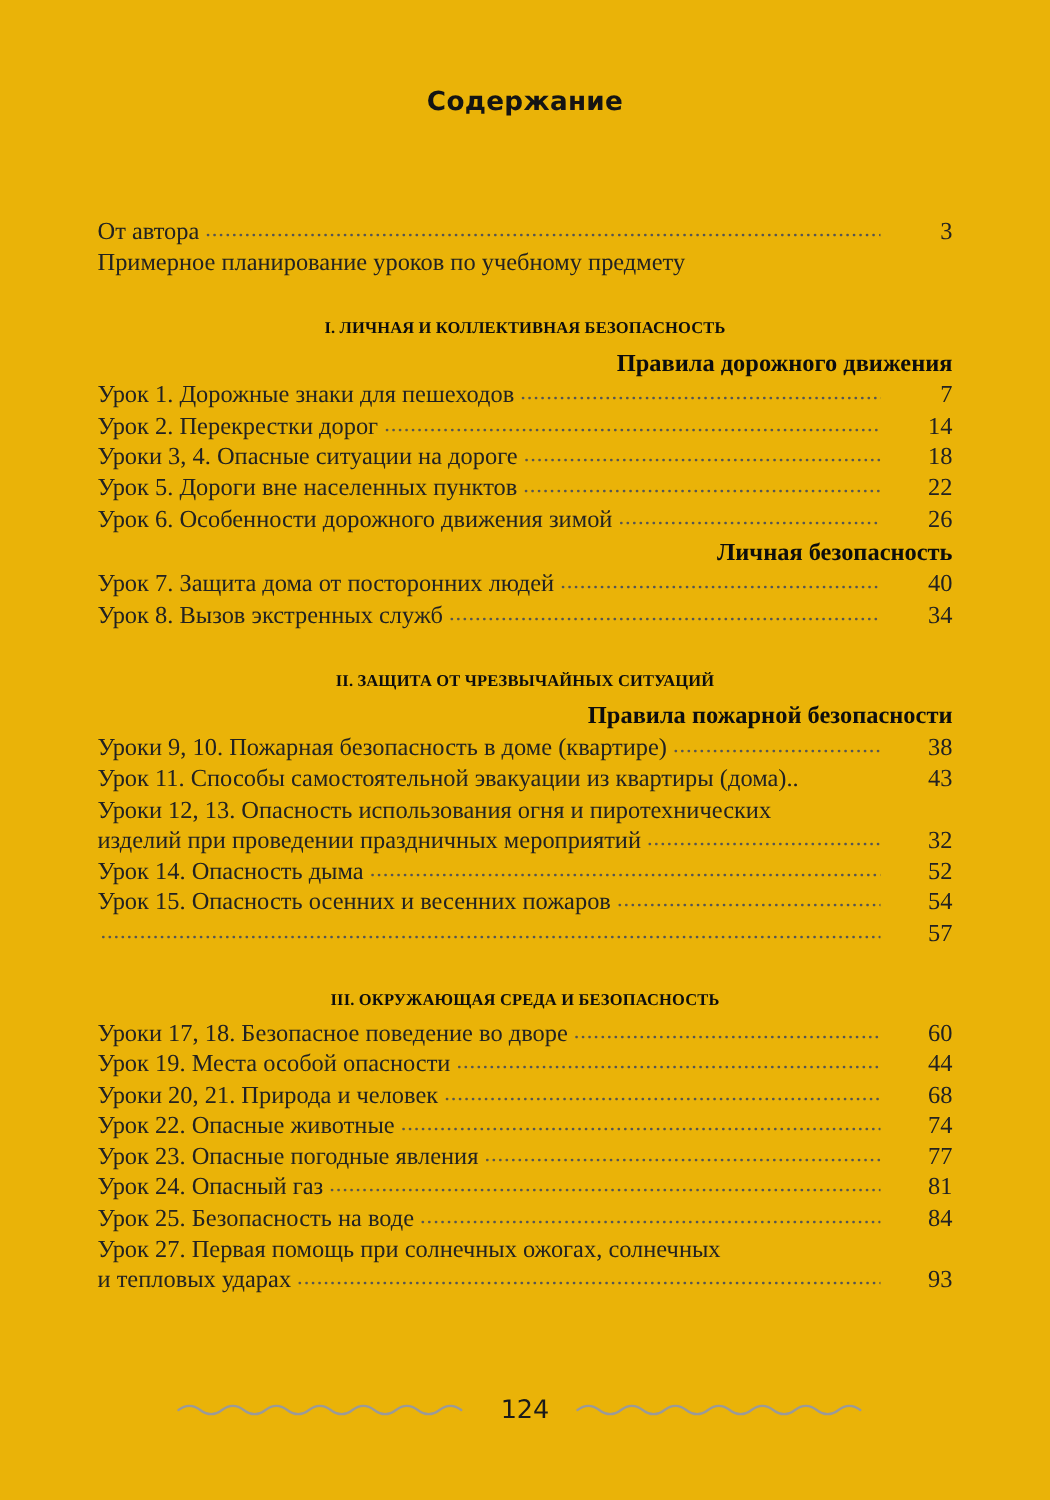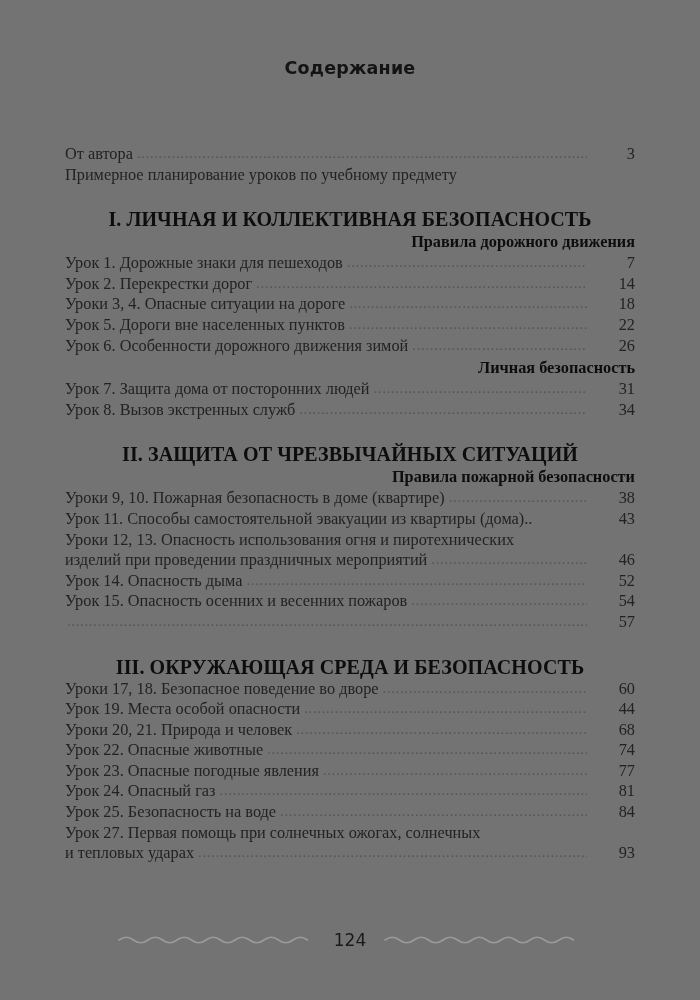--- a/index.html
+++ b/index.html
@@ -4,21 +4,21 @@
 <style>
   html, body {
     margin: 0;
     padding: 0;
     background: #ffffff;
   }
   .page {
     position: relative;
     width: 700px;
     height: 1000px;
-    background: #737373;
+    background: #eab308;
     overflow: hidden;
     font-family: "Liberation Serif", "DejaVu Serif", serif;
     color: #1a1a1a;
   }
 
   
   .toc-title {
     position: absolute;
     top: 58px;
     left: 0;
@@ -75,21 +75,21 @@
   
   .entry.wrapline .entry-label { padding-right: 4px; }
 
   
   .entry.noleader .entry-leader::before { content: ""; }
 
   
   .sec-heading {
     text-align: center;
     font-weight: bold;
-    font-size: 20px;
+    font-size: 11px;
     letter-spacing: 0.1px;
     color: #0d0d0d;
     margin-top: 24px;
     margin-bottom: 1px;
     line-height: 21px;
   }
   .sub-heading {
     text-align: right;
     font-weight: bold;
     font-size: 16.3px;
@@ -165,21 +165,21 @@
       </div>
       <div class="entry">
         <span class="entry-label">Урок 6. Особенности дорожного движения зимой</span>
         <span class="entry-leader"></span>
         <span class="entry-page">26</span>
       </div>
       <div class="sub-heading">Личная безопасность</div>
       <div class="entry">
         <span class="entry-label">Урок 7. Защита дома от посторонних людей</span>
         <span class="entry-leader"></span>
-        <span class="entry-page">31</span>
+        <span class="entry-page">40</span>
       </div>
       <div class="entry">
         <span class="entry-label">Урок 8. Вызов экстренных служб</span>
         <span class="entry-leader"></span>
         <span class="entry-page">34</span>
       </div>
       <div class="sec-heading">II. ЗАЩИТА ОТ ЧРЕЗВЫЧАЙНЫХ СИТУАЦИЙ</div>
       <div class="sub-heading tight">Правила пожарной безопасности</div>
       <div class="entry">
         <span class="entry-label">Уроки 9, 10. Пожарная безопасность в доме (квартире)</span>
@@ -192,21 +192,21 @@
         <span class="entry-page">43</span>
       </div>
       <div class="entry noleader wrapline">
         <span class="entry-label">Уроки 12, 13. Опасность использования огня и пиротехнических</span>
         <span class="entry-leader"></span>
         <span class="entry-page"></span>
       </div>
       <div class="entry">
         <span class="entry-label">изделий при проведении праздничных мероприятий</span>
         <span class="entry-leader"></span>
-        <span class="entry-page">46</span>
+        <span class="entry-page">32</span>
       </div>
       <div class="entry">
         <span class="entry-label">Урок 14. Опасность дыма</span>
         <span class="entry-leader"></span>
         <span class="entry-page">52</span>
       </div>
       <div class="entry">
         <span class="entry-label">Урок 15. Опасность осенних и весенних пожаров</span>
         <span class="entry-leader"></span>
         <span class="entry-page">54</span>

